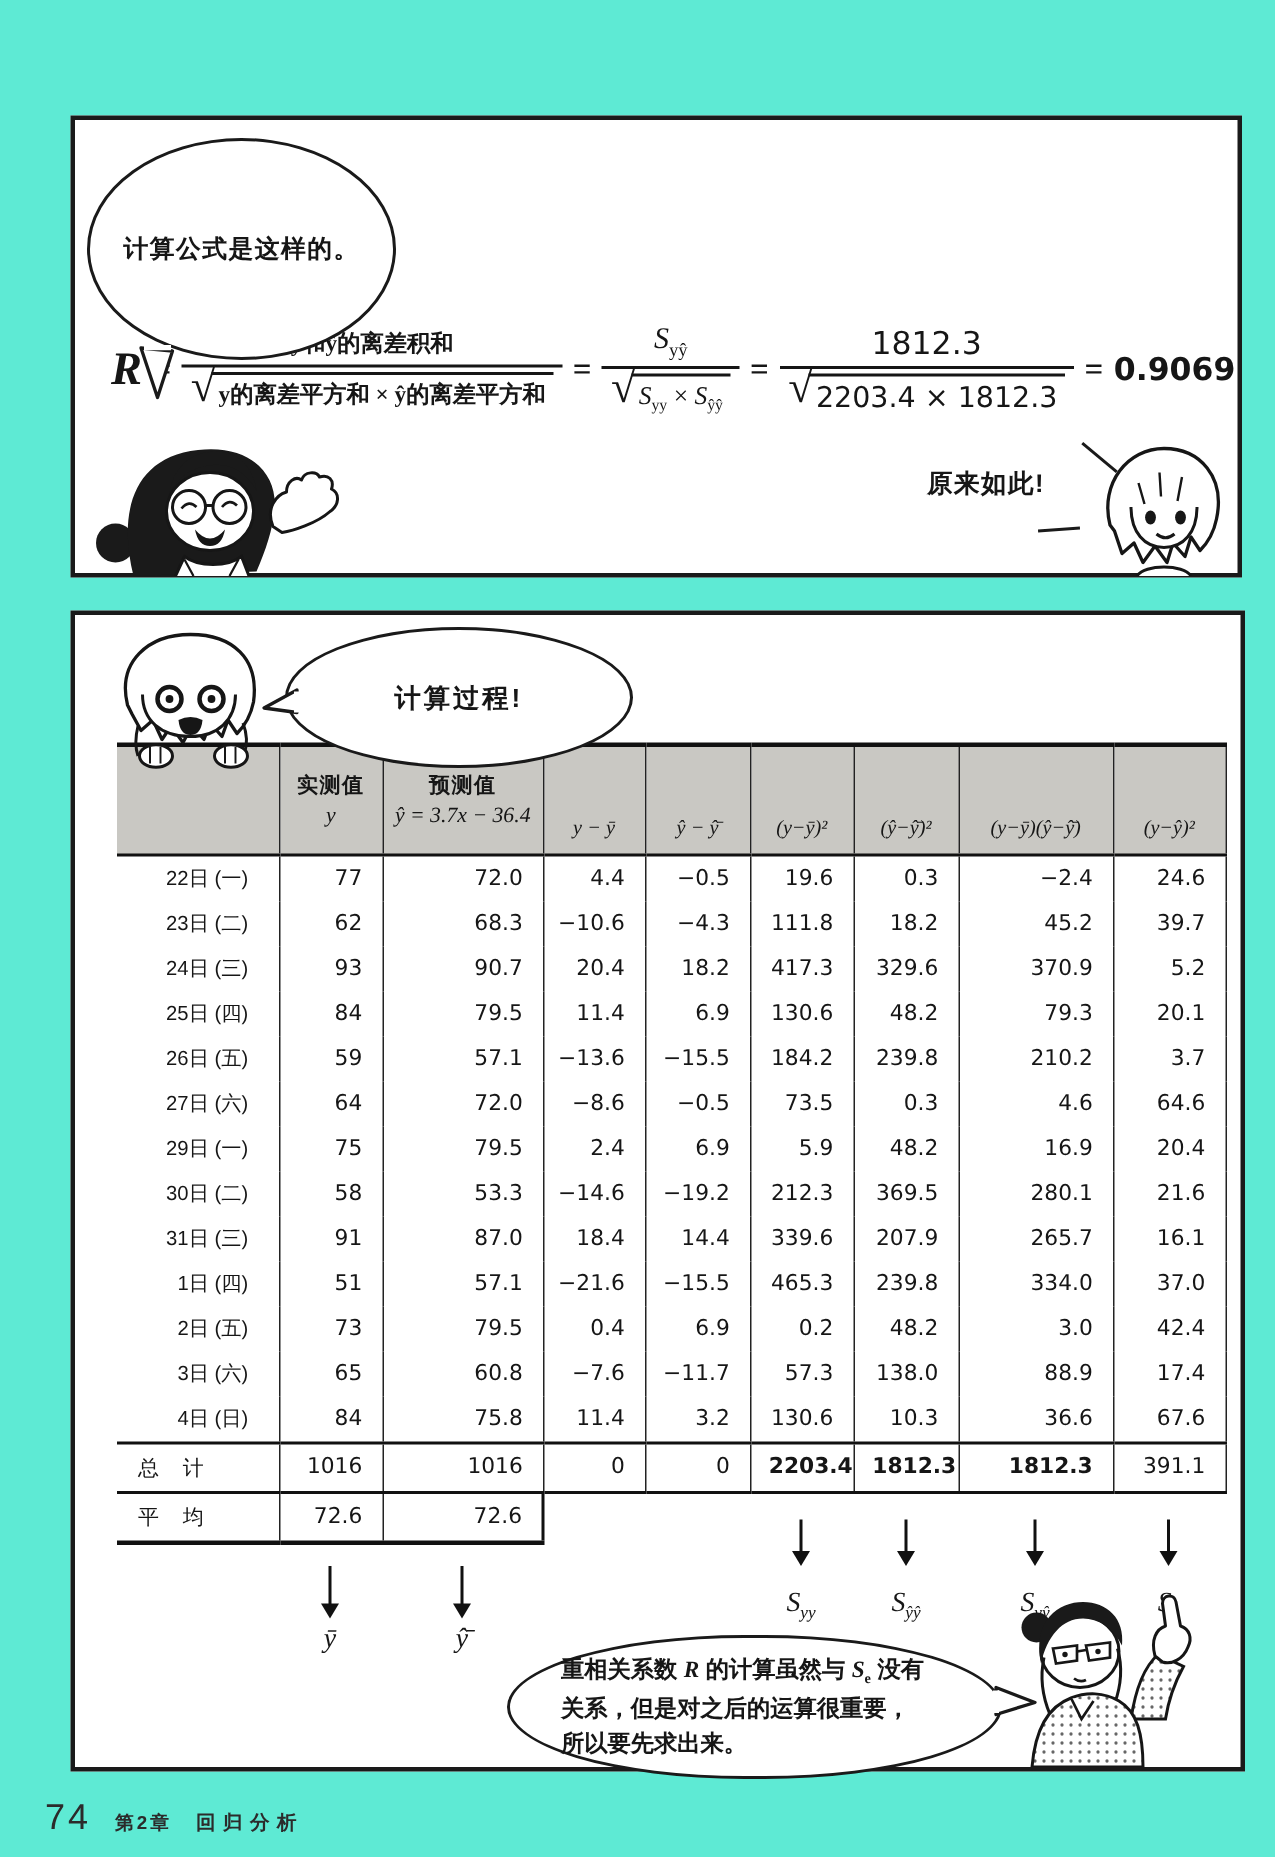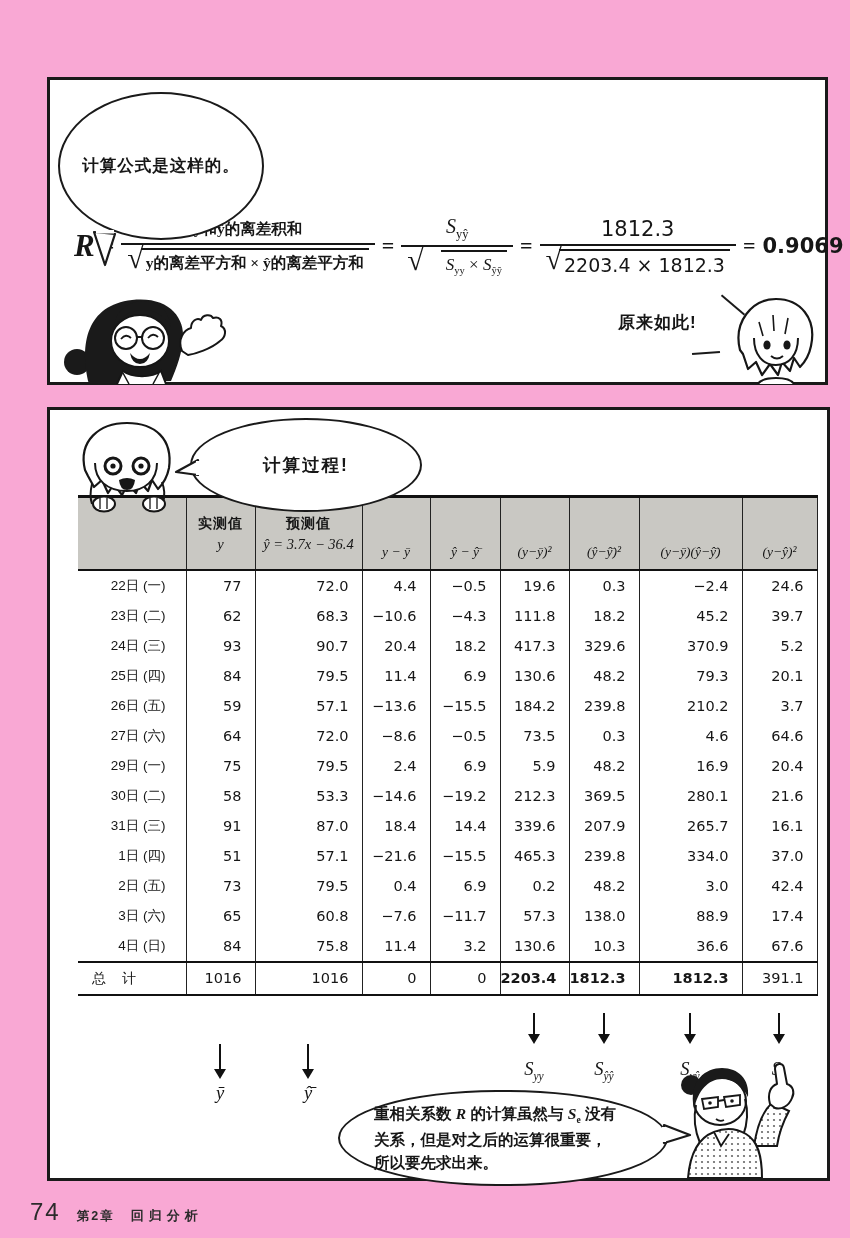--- a/index.html
+++ b/index.html
@@ -1,16 +1,16 @@
 <!DOCTYPE html>
 <html><head>
 <meta charset="utf-8">
 <style>
   html,body{margin:0;padding:0;background:#fff;}
-  .page{position:relative;width:850px;height:1238px;background:#f9a8d4;
+  .page{position:relative;width:850px;height:1238px;background:#5eead4;
         font-family:"Liberation Sans",sans-serif;color:#161616;overflow:hidden;}
   .panel{position:absolute;background:#fff;border:3px solid #1a1a1a;}
   #panel1{left:47px;top:77px;width:775px;height:302px;}
   #panel2{left:47px;top:407px;width:777px;height:768px;}
 
   
   .bubble{position:absolute;background:#fff;border:2.2px solid #1a1a1a;border-radius:50%;
           display:flex;align-items:center;justify-content:center;text-align:center;z-index:4;}
   #bubble1{left:8px;top:12px;width:202px;height:144px;font-size:16.5px;font-weight:600;letter-spacing:1px;}
   #bubble2{left:140px;top:8px;width:228px;height:90px;font-size:17.5px;font-weight:600;letter-spacing:2px;}
@@ -25,21 +25,21 @@
   .fR{font-size:31px;font-style:italic;font-weight:600;}
   .feq{font-size:22px;font-weight:600;}
   .frac{display:inline-flex;flex-direction:column;align-items:center;}
   .frac .num{padding:0 8px 3px;}
   .frac .den{border-top:2.2px solid #161616;padding:3px 6px 0;display:inline-flex;align-items:flex-start;}
   .f1 .num,.f1 .den{font-size:15.5px;font-weight:600;}
   .sqrt{display:inline-flex;align-items:flex-start;}
   .rsign{font-size:30px;line-height:0.75;margin-right:-3px;transform:translateY(-1px);}
   .rbody{border-top:2px solid #161616;padding:3px 5px 0;}
   .mi{font-style:italic;}
-  .f2 .num{font-size:20px;} .f2 .rbody{font-size:17px;margin-left:20px;}
+  .f2 .num{font-size:20px;} .f2 .rbody{font-size:17px;}
   .f3 .num{font-size:21px;font-family:"DejaVu Sans",sans-serif;}
   .f3 .rbody{font-size:19px;font-family:"DejaVu Sans",sans-serif;}
   .fres{font-size:21px;font-family:"DejaVu Sans",sans-serif;font-weight:600;}
   sub{font-size:0.62em;}
 
   .aside-text{position:absolute;left:568px;top:231px;font-size:17px;font-weight:600;letter-spacing:1px;}
   .dash{position:absolute;border-top:2.4px solid #1a1a1a;}
   #dash1{left:668px;top:224px;width:30px;transform:rotate(40deg);}
   #dash2{left:642px;top:272px;width:28px;transform:rotate(-4deg);}
 
@@ -60,21 +60,21 @@
   .th2 .t2{font-family:"Liberation Serif",serif;font-style:italic;font-weight:500;font-size:14.5px;margin-top:3px;}
   tbody td{height:30px;line-height:30px;text-align:right;padding:0 13px 0 0;
            font-family:"DejaVu Sans",sans-serif;font-size:14.5px;}
   td.lab{font-family:"Liberation Sans",sans-serif;font-size:13.5px;padding-right:20px;}
   tr.total td{border-top:2.4px solid #111;border-bottom:2.4px solid #111;height:31px;line-height:31px;}
   tr.mean td{height:31px;line-height:31px;}
   tr.mean td.mcell,tr.mean td.lab{border-bottom:3.2px solid #111;}
   tr.mean td.mlast{border-right:2.4px solid #111;}
   tr.mean td.ghost{border:none;background:transparent;}
   td.lab2{text-align:left;padding-left:14px;letter-spacing:6px;font-size:14px;}
-  td.bold{font-weight:700;}
+  td.bold{font-weight:700;padding-left:12px;}
 
   
   .dar{position:absolute;width:2.4px;background:#111;z-index:2;}
   .dar::after{content:"";position:absolute;left:-4.8px;bottom:-9px;border-left:6px solid transparent;
               border-right:6px solid transparent;border-top:10px solid #111;}
   .s-arrow{top:603px;height:22px;}
   .m-arrow{top:634px;height:26px;}
   .arr-label{position:absolute;width:70px;text-align:center;font-family:"Liberation Serif",serif;
              font-style:italic;font-size:18.5px;z-index:2;}
   .s-label{top:649px;}
@@ -391,20 +391,26 @@
             <td class="lab lab2">总 计</td>
             <td>1016</td>
             <td>1016</td>
             <td>0</td>
             <td>0</td>
             <td class="bold">2203.4</td>
             <td class="bold">1812.3</td>
             <td class="bold">1812.3</td>
             <td>391.1</td>
           </tr>
+          <tr class="mean">
+            <td class="lab lab2">平 均</td>
+            <td class="mcell">72.6</td>
+            <td class="mcell mlast">72.6</td>
+            <td class="ghost" colspan="6"></td>
+          </tr>
         </tbody>
       </table>
     </div>
 
     <div class="dar s-arrow" style="left:483px"></div>
     <div class="dar s-arrow" style="left:553px"></div>
     <div class="dar s-arrow" style="left:639px"></div>
     <div class="dar s-arrow" style="left:728px"></div>
     <div class="arr-label s-label" style="left:449px"><span class="mi">S</span><sub>yy</sub></div>
     <div class="arr-label s-label" style="left:519px"><span class="mi">S</span><sub>ŷŷ</sub></div>

